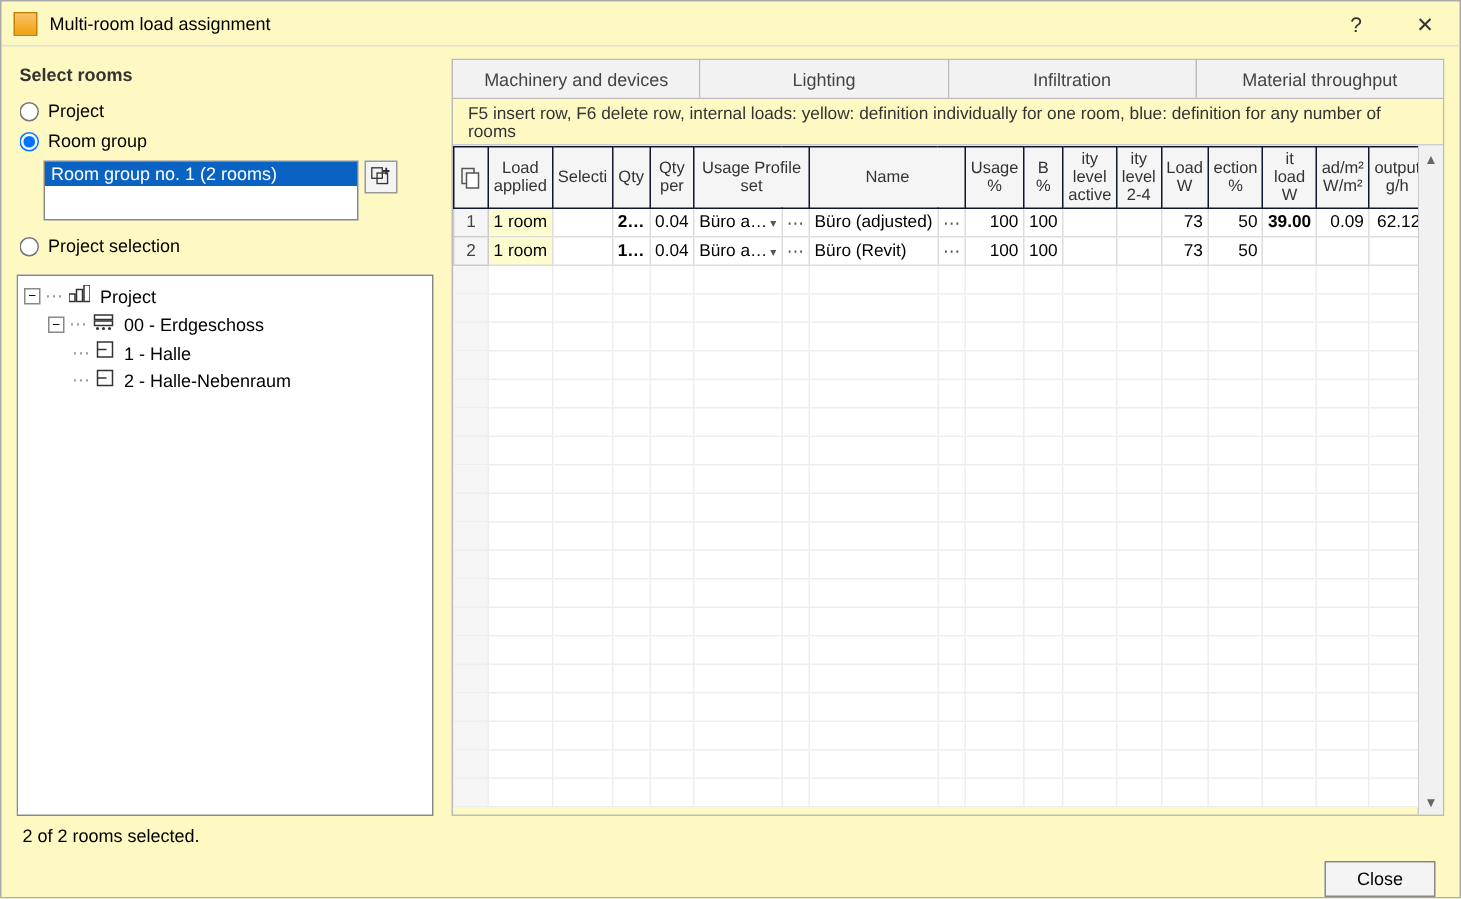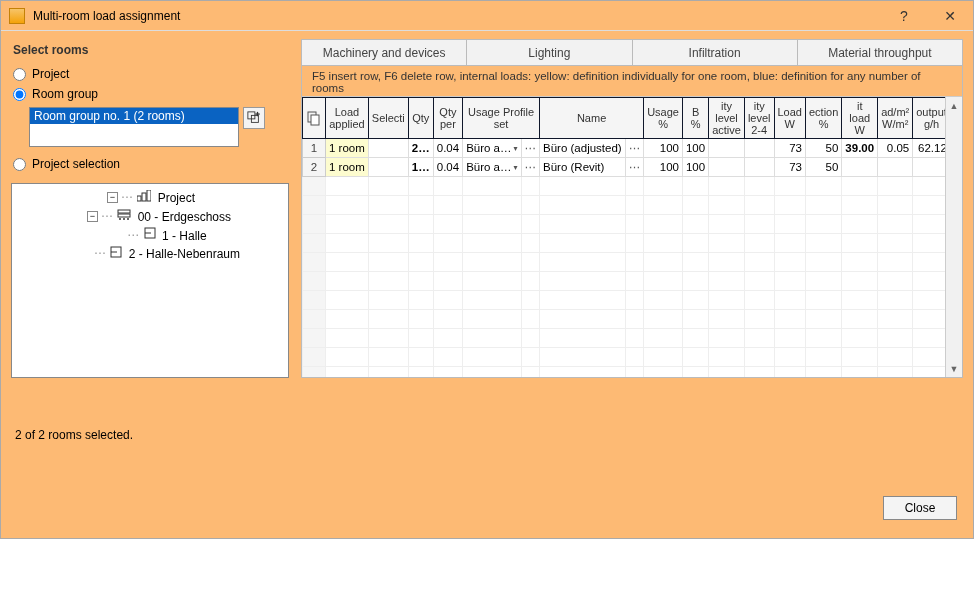--- a/index.html
+++ b/index.html
@@ -1,38 +1,38 @@
 <!DOCTYPE html>
 <html><head>
 <meta charset="utf-8">
 <style>
   * { box-sizing: border-box; }
   html, body { margin: 0; padding: 0; font-family: "Segoe UI", Tahoma, sans-serif; font-size: 12px; color: #000; background: #fff; }
-  .window { width: 974px; height: 539px; border: 1px solid #aaa; background: #fdba74; display: flex; flex-direction: column; position: relative; }
+  .window { width: 974px; height: 599px; border: 1px solid #aaa; background: #fef9c3; display: flex; flex-direction: column; position: relative; }
   .titlebar { height: 30px; display: flex; align-items: center; padding: 0 0 0 8px; border-bottom: 1px solid #ddd; }
   .titlebar .app-icon { width: 16px; height: 16px; background: linear-gradient(#f7c469,#f4a20a); border: 1px solid #c48107; margin-right: 8px; }
   .titlebar .title { flex: 1; font-size: 12px; }
   .titlebar .btns { display: flex; height: 100%; }
   .titlebar .btn { width: 46px; display: flex; align-items: center; justify-content: center; font-size: 14px; color: #333; cursor: pointer; }
-  .body { flex: 1; display: flex; flex-direction: column; padding: 8px 10px 18px 10px; overflow: hidden; gap: 44px; }
+  .body { flex: 1; display: flex; flex-direction: column; padding: 8px 10px 0 10px; overflow: hidden; }
   .main { flex: 1; display: flex; gap: 12px; overflow: hidden; }
   .left { width: 278px; display: flex; flex-direction: column; }
   .left h3 { font-size: 12px; font-weight: 600; margin: 4px 0 8px 2px; color: #333; }
   .radio-row { display: flex; align-items: center; gap: 6px; margin: 2px 0 4px 2px; }
   .radio-row input { margin: 0; }
   .radio-row label { font-size: 12px; }
   .listbox-wrap { display: flex; align-items: flex-start; gap: 4px; margin: 2px 0 6px 18px; }
   .listbox { width: 210px; height: 40px; border: 1px solid #888; background: #fff; overflow: auto; }
   .listbox .item { padding: 1px 4px; cursor: default; }
   .listbox .item.selected { background: #0a63c2; color: #fff; }
   .iconbtn { width: 22px; height: 22px; border: 1px solid #999; background: #f4f4f4; display: flex; align-items: center; justify-content: center; cursor: pointer; }
   .iconbtn svg { width: 14px; height: 14px; }
   .tree-container { flex: 1; border: 1px solid #888; background: #fff; margin-top: 8px; padding: 4px 2px; overflow: auto; }
   .tree ul { list-style: none; margin: 0; padding-left: 16px; }
-  .tree > ul { padding-left: 2px; text-align: center; }
+  .tree > ul { padding-left: 2px; }
   .tree li { white-space: nowrap; line-height: 18px; }
   .tree .tgl { display: inline-flex; align-items: center; justify-content: center; width: 11px; height: 11px; border: 1px solid #888; margin-right: 3px; font-size: 9px; line-height: 9px; cursor: pointer; user-select: none; vertical-align: middle; }
   .tree .dots { color: #999; }
   .tree .node-icon { display: inline-block; vertical-align: middle; margin: 0 3px 0 1px; }
   .tree .lbl { vertical-align: middle; }
   .right { flex: 1; display: flex; flex-direction: column; border: 1px solid #bbb; min-width: 0; }
   .tabs { display: flex; height: 26px; border-bottom: 1px solid #bbb; background: #f2f2f2; }
   .tab { flex: 1; display: flex; align-items: center; justify-content: center; border-right: 1px solid #bbb; font-size: 12px; color: #444; cursor: pointer; background: #f2f2f2; }
   .tab:last-child { border-right: none; }
   .tab.active { background: #fff; border-bottom: 1px solid #fff; margin-bottom: -1px; font-weight: 400; color: #000; }
@@ -236,21 +236,21 @@
                     <td><span class="ell">⋯</span></td>
                     <td>Büro (adjusted)</td>
                     <td><span class="ell">⋯</span></td>
                     <td class="num">100</td>
                     <td class="num">100</td>
                     <td></td>
                     <td></td>
                     <td class="num">73</td>
                     <td class="num">50</td>
                     <td class="num bold">39.00</td>
-                    <td class="num">0.05</td>
+                    <td class="num">0.09</td>
                     <td class="num">62.12</td>
                   </tr>
                   <tr>
                     <td class="rownum">2</td>
                     <td class="yellow">1 room</td>
                     <td></td>
                     <td class="bold">1…</td>
                     <td class="num">0.04</td>
                     <td><span class="dd">
                         <span>Büro a…</span>

